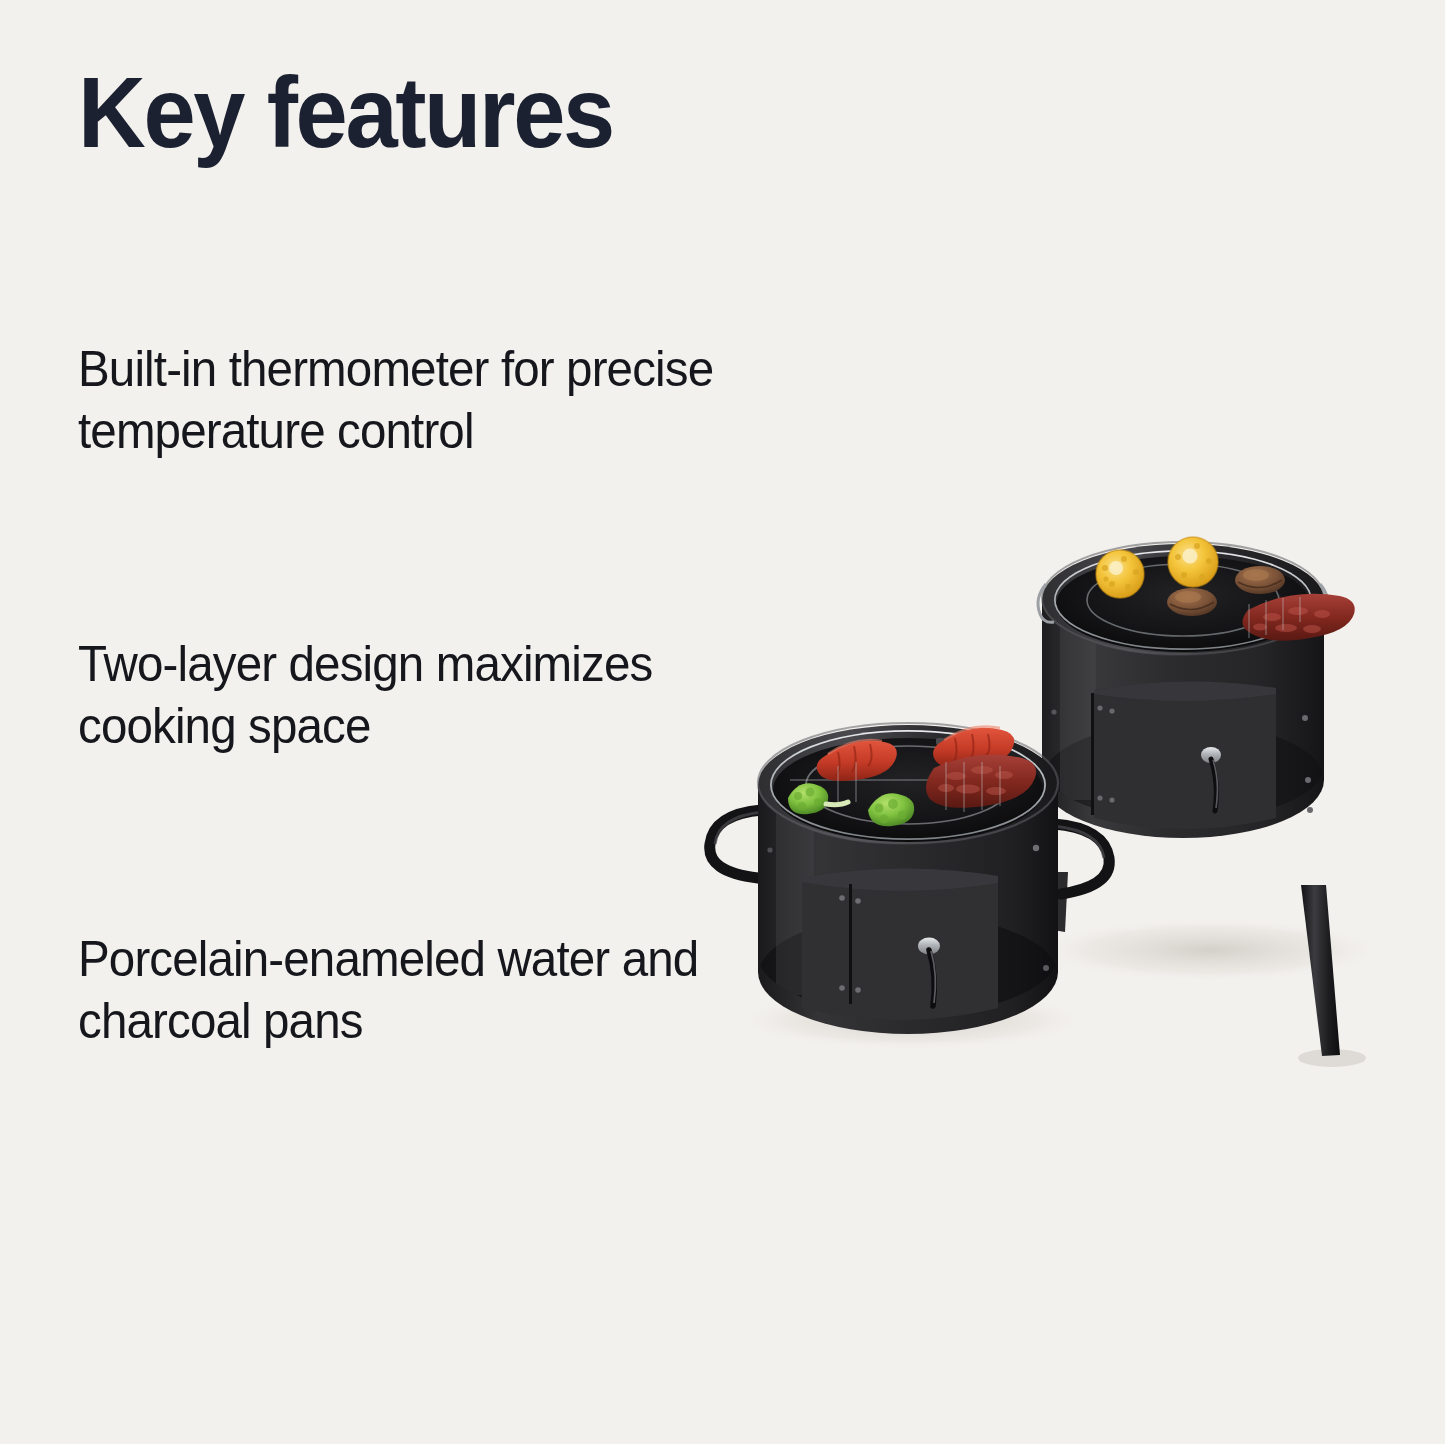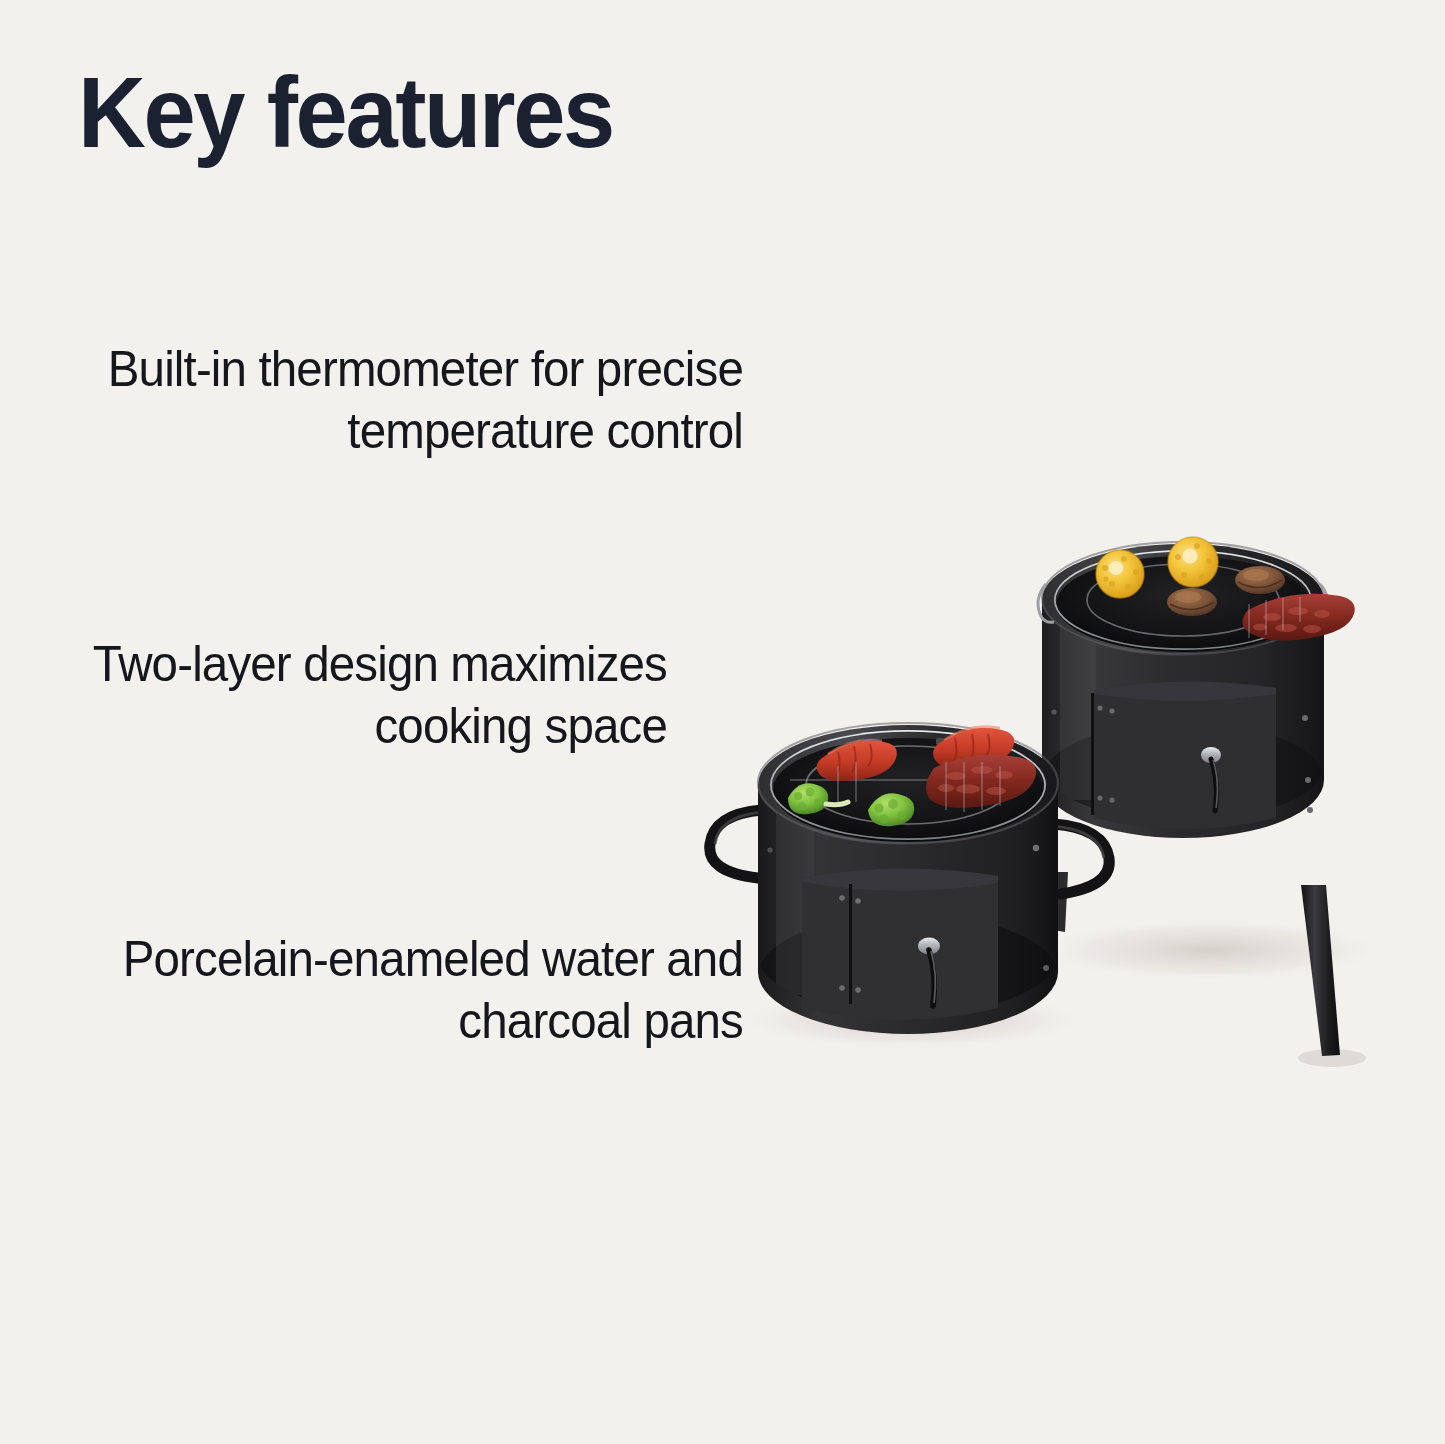--- a/index.html
+++ b/index.html
@@ -3,21 +3,21 @@
 <meta charset="utf-8">
 <style>
   * { margin:0; padding:0; box-sizing:border-box; }
   html,body { width:1445px; height:1444px; }
   body {
     background:#F3F1EE;
     font-family:"Liberation Sans", sans-serif;
     overflow:hidden;
     position:relative;
   }
-  .page { position:relative; width:1445px; height:1214px;text-align:right; }
+  .page { position:relative; width:1445px; height:1214px; }
 
   
   .text-col { position:absolute; left:78px; top:0; width:700px; }
 
   .page-title {
     position:absolute;
     left:0; top:58px;
     font-size:101px;
     font-weight:bold;
     letter-spacing:-2.6px;

